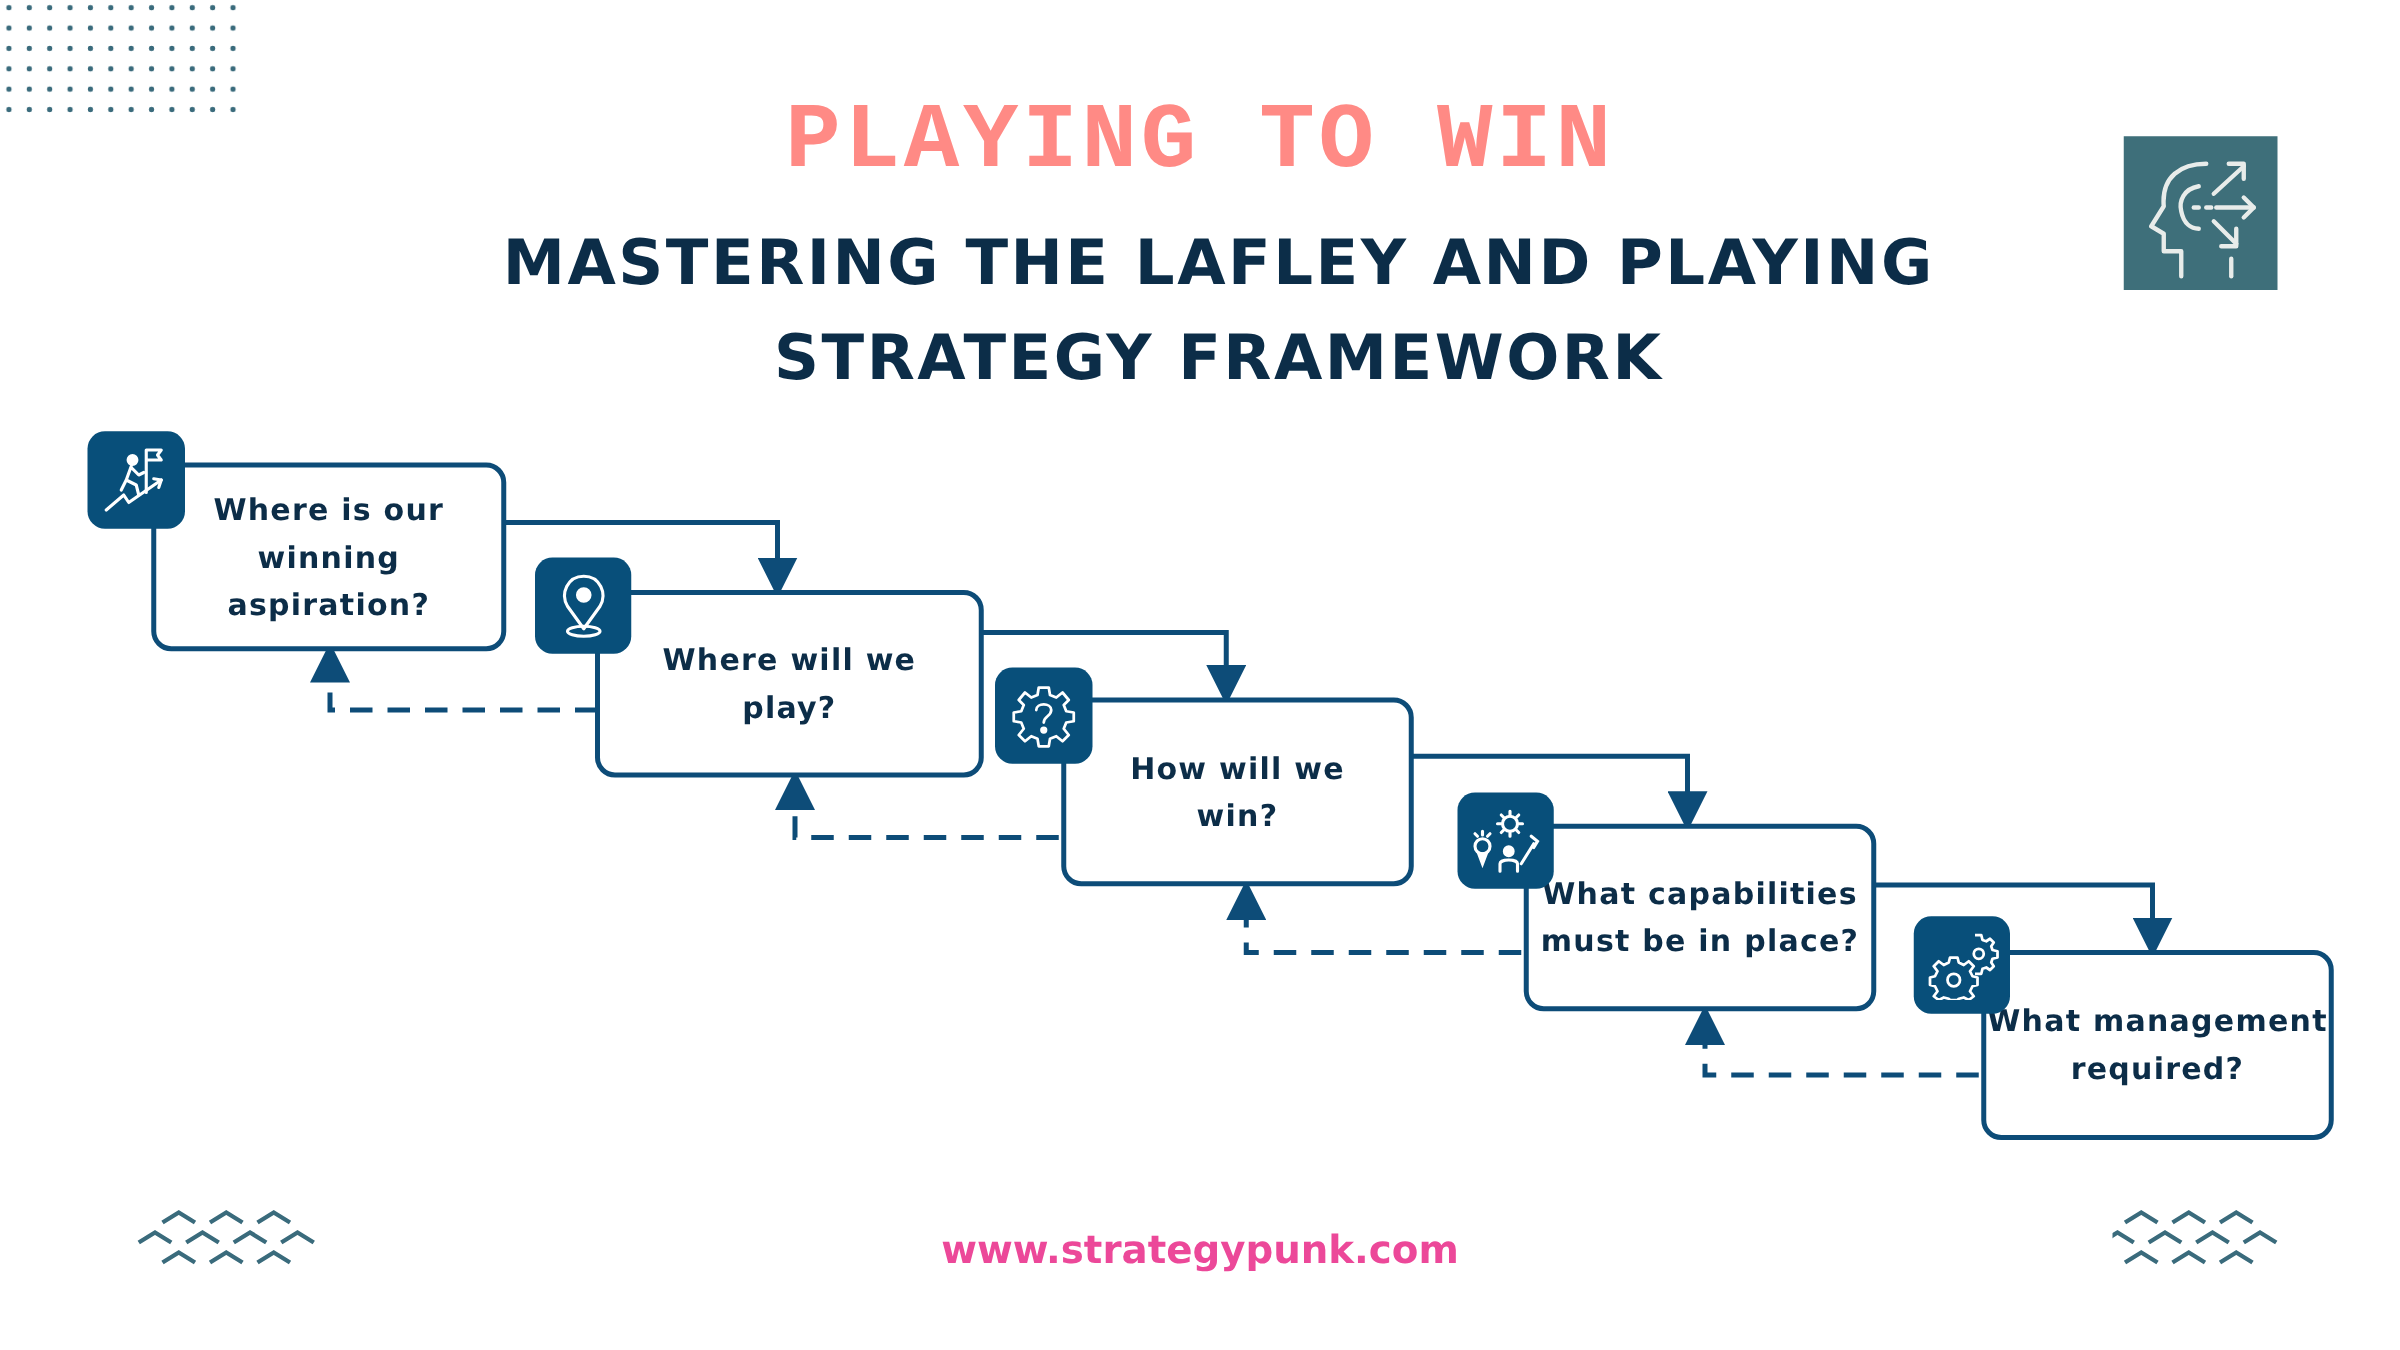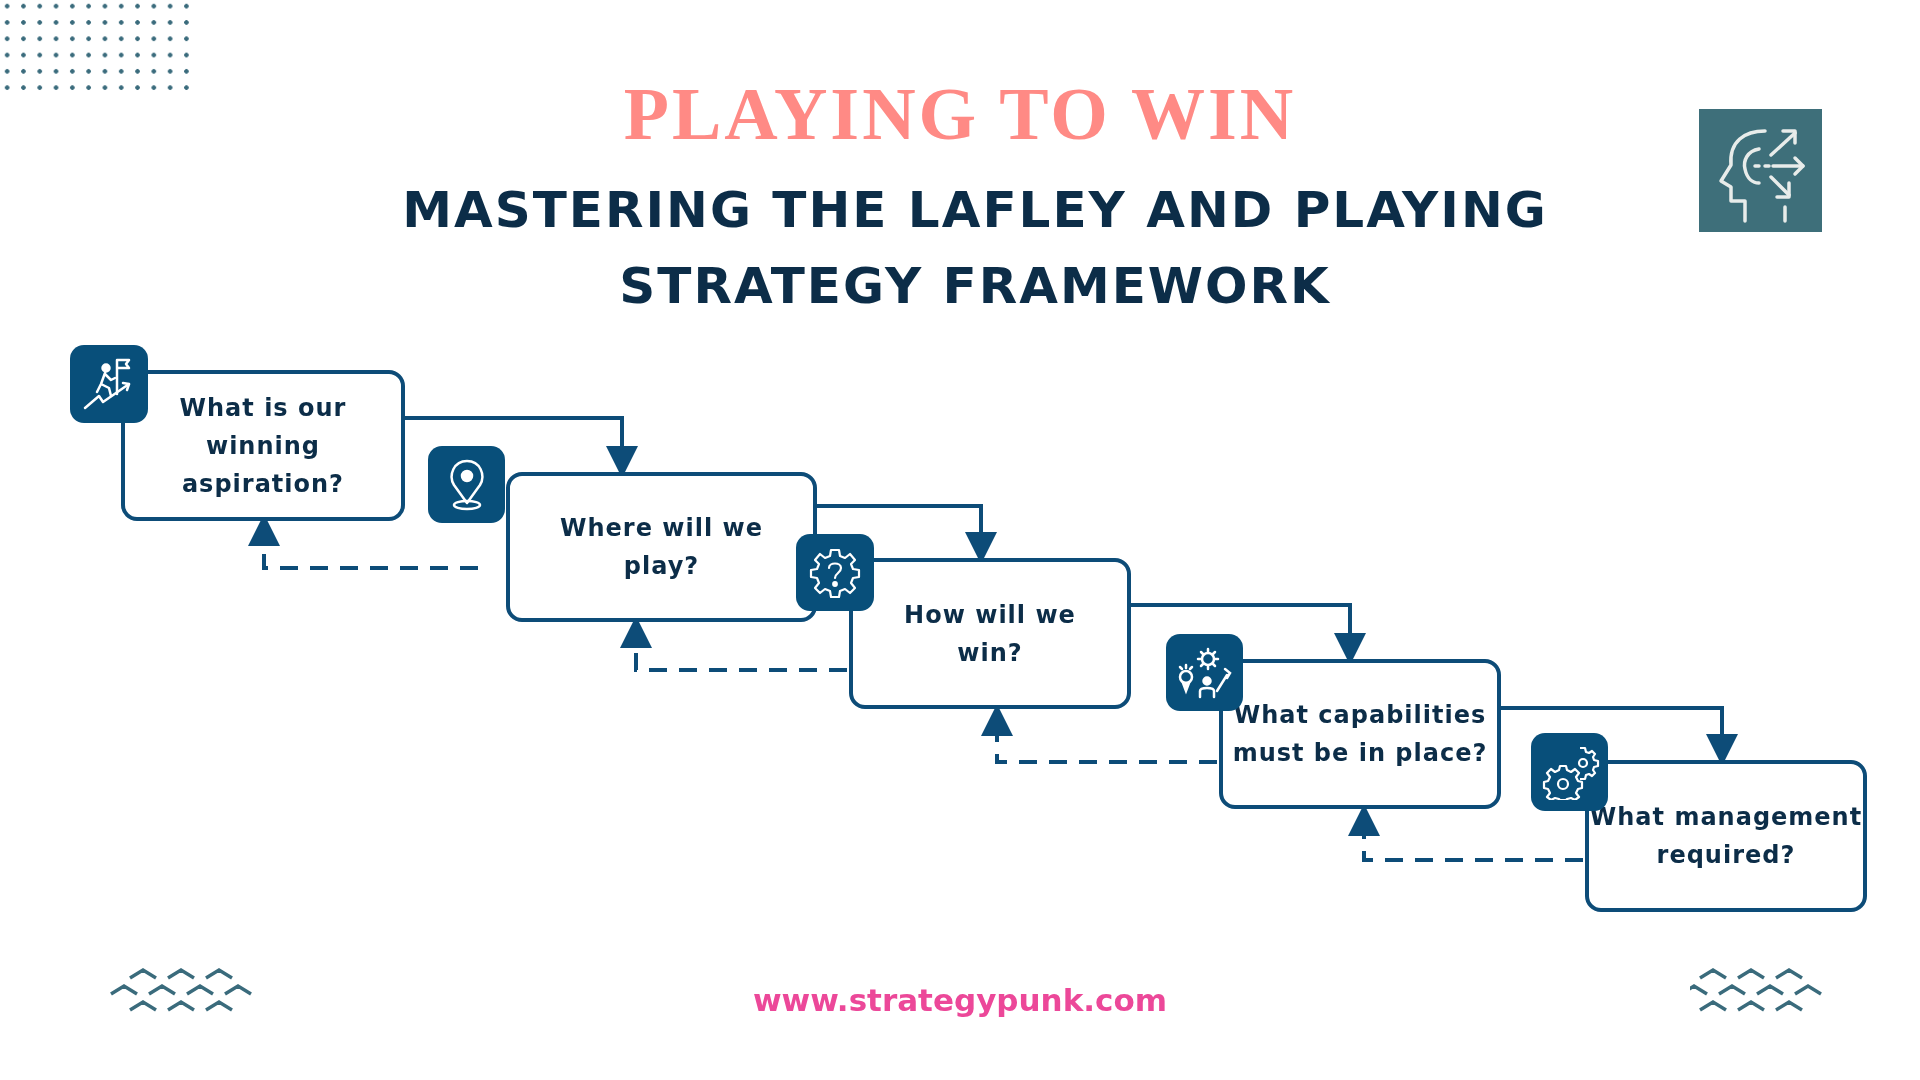--- a/index.html
+++ b/index.html
@@ -1,21 +1,21 @@
 <!DOCTYPE html>
 <html><head>
 <meta charset="utf-8">
 <style>
   html, body { margin:0; padding:0; }
   body { width:1920px; height:1080px; background:#ffffff; position:relative; overflow:hidden; font-family:"DejaVu Sans", sans-serif; }
   .abs { position:absolute; }
   .dots { left:0; top:0; width:190px; height:95px;
     background-image: radial-gradient(circle, #3a6b7c 2px, transparent 2.4px);
     background-size: 16.3px 16.3px; background-position: -1px -2px; }
-  .title { left:0; width:1920px; text-align:center; top:72px; font-family:Liberation Serif, serif; font-weight:bold; font-size:74px; letter-spacing:3px; }
+  .title { left:0; width:1920px; text-align:center; top:72px; font-family:Liberation Mono, monospace; font-weight:bold; font-size:74px; letter-spacing:3px; }
   .subtitle { left:360px; width:1230px; text-align:center; top:172px; font-family:"DejaVu Sans", sans-serif; font-weight:bold; font-size:50px; line-height:76px; letter-spacing:2px; }
   .brain { left:1699px; top:109px; width:123px; height:123px; }
   .box { position:absolute; border:4px solid #0d4c78; border-radius:16px; background:#fff; box-sizing:border-box; display:flex; align-items:center; justify-content:center; text-align:center; }
   .box span { font-family:"DejaVu Sans", sans-serif; font-weight:bold; font-size:24px; line-height:38px; letter-spacing:1px; }
   .icon { position:absolute; border-radius:14px; display:flex; align-items:center; justify-content:center; }
   .footer { left:0; width:1920px; top:982px; text-align:center; font-family:"DejaVu Sans", sans-serif; font-weight:bold; font-size:31px; }
   svg.lines { position:absolute; left:0; top:0; }
 </style>
 </head>
 <body>
@@ -61,36 +61,36 @@
       <path d="M478 568 H264 V530" marker-end="url(#arr)"></path>
       <path d="M847 670 H636 V632" marker-end="url(#arr)"></path>
       <path d="M1217 762 H997 V720" marker-end="url(#arr)"></path>
       <path d="M1583 860 H1364 V820" marker-end="url(#arr)"></path>
     </g>
   </g>
 </svg>
 
 <div class="box" style="left:121px;top:370px;width:284px;height:151px;">
   <span style="color:#0c2d48;">
-    <div>What is our</div>
+    <div>Where is our</div>
     <div>winning</div>
     <div>aspiration?</div>
   </span>
 </div>
 <div class="icon" style="left:70px;top:345px;width:78px;height:78px;background:#084f7a;">
   <svg width="60" height="60" viewBox="0 0 60 60" fill="none" stroke="#fff" stroke-width="2.5" stroke-linecap="round" stroke-linejoin="round">
     <path d="M6 54 L20 42 L24 48 L50 30"></path>
       <path d="M44 29 L50 30 L48 36"></path>
     <circle cx="27" cy="14" r="3.5" fill="#fff"></circle>
     <path d="M26 19 L22 30 L18 38 M22 30 L30 34 L32 42 M26 20 L32 26 L36 24"></path>
     <path d="M38 40 V6 H50 L47 10 L50 14 H38"></path>
   </svg>
 </div>
 
-<div class="box" style="left:506px;top:472px;width:311px;height:150px;">
+<div class="box" style="left:476px;top:472px;width:311px;height:150px;">
   <span style="color:#0c2d48;">
     <div>Where will we</div>
     <div>play?</div>
   </span>
 </div>
 <div class="icon" style="left:428px;top:446px;width:77px;height:77px;background:#084f7a;">
   <svg width="50" height="56" viewBox="0 0 50 56" fill="none" stroke="#fff" stroke-width="2.5" stroke-linejoin="round">
     <path d="M25 46 L12 28 C6 18 12 4 25 4 C38 4 44 18 38 28 Z"></path>
     <circle cx="25" cy="19" r="5" fill="#fff"></circle>
     <ellipse cx="25" cy="48" rx="13" ry="4"></ellipse>

